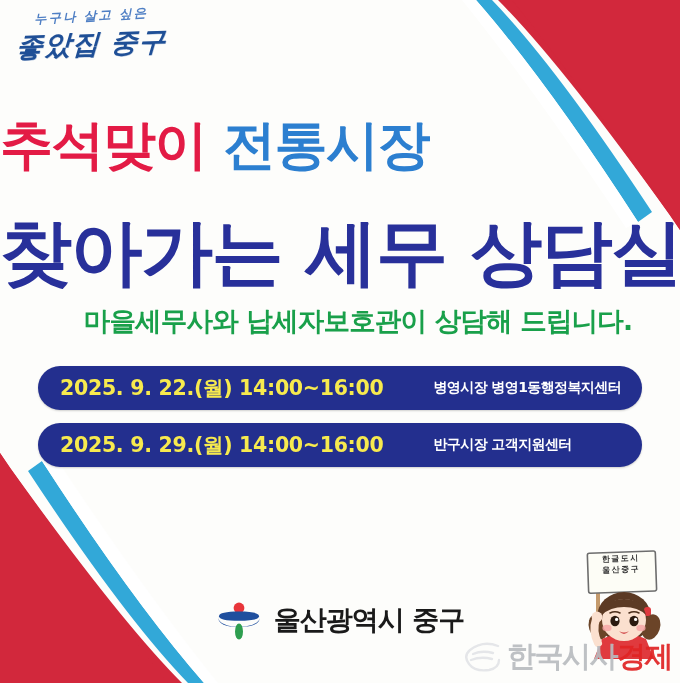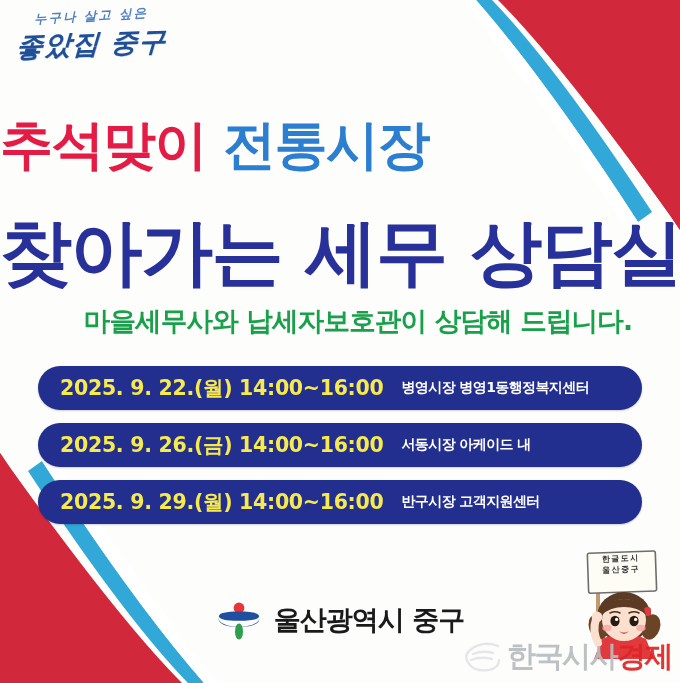--- a/index.html
+++ b/index.html
@@ -113,20 +113,21 @@
   .sched-row {
     background: #232f8e;
     border-radius: 24px;
     height: 44px;
     margin-bottom: 13px;
     display: flex;
     align-items: center;
     padding-left: 22px;
     box-sizing: border-box;
     box-shadow: 0 1px 2px rgba(0,0,0,0.18);
+    gap: 32px;
   }
   .sched-when {
     color: #f7ea4e;
     font-size: 20.5px;
     font-weight: 800;
     letter-spacing: -0.3px;
     white-space: nowrap;
   }
   .sched-where {
     color: #ffffff;
@@ -242,24 +243,20 @@
 
   <div class="subtitle">마을세무사와 납세자보호관이 상담해 드립니다.</div>
 
   <div class="schedule">
 
     <div class="sched-row">
       <span class="sched-when">2025. 9. 22.(월) 14:00~16:00</span>
       <span class="sched-where">병영시장 병영1동행정복지센터</span>
     </div>
 
-    <div class="sched-row">
-      <span class="sched-when">2025. 9. 26.(금) 14:00~16:00</span>
-      <span class="sched-where">서동시장 아케이드 내</span>
-    </div>
 
     <div class="sched-row">
       <span class="sched-when">2025. 9. 29.(월) 14:00~16:00</span>
       <span class="sched-where">반구시장 고객지원센터</span>
     </div>
 
   </div>
 
   <div class="footer-logo">
     <span>

